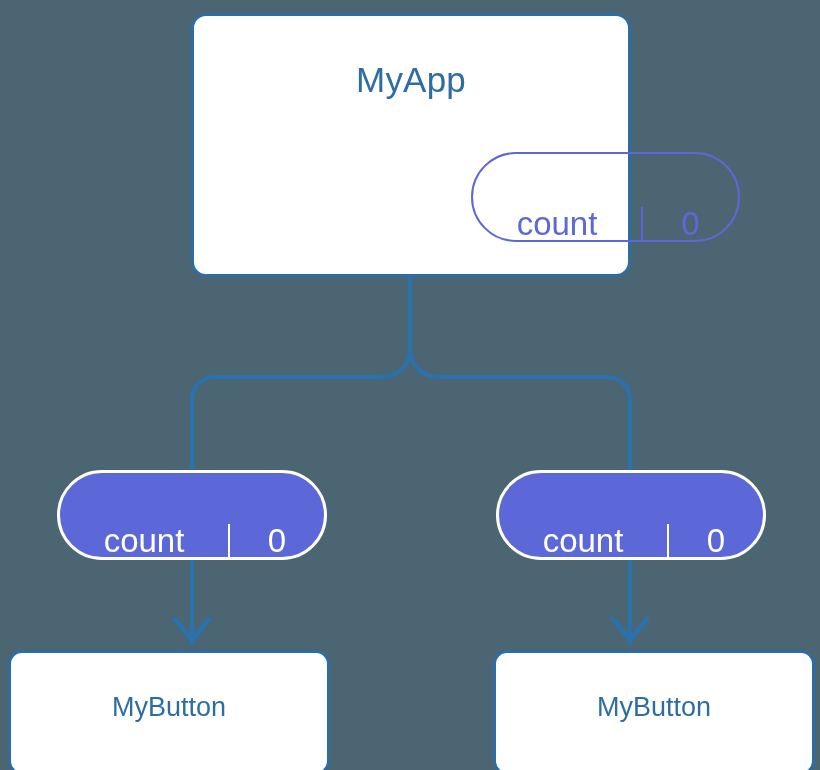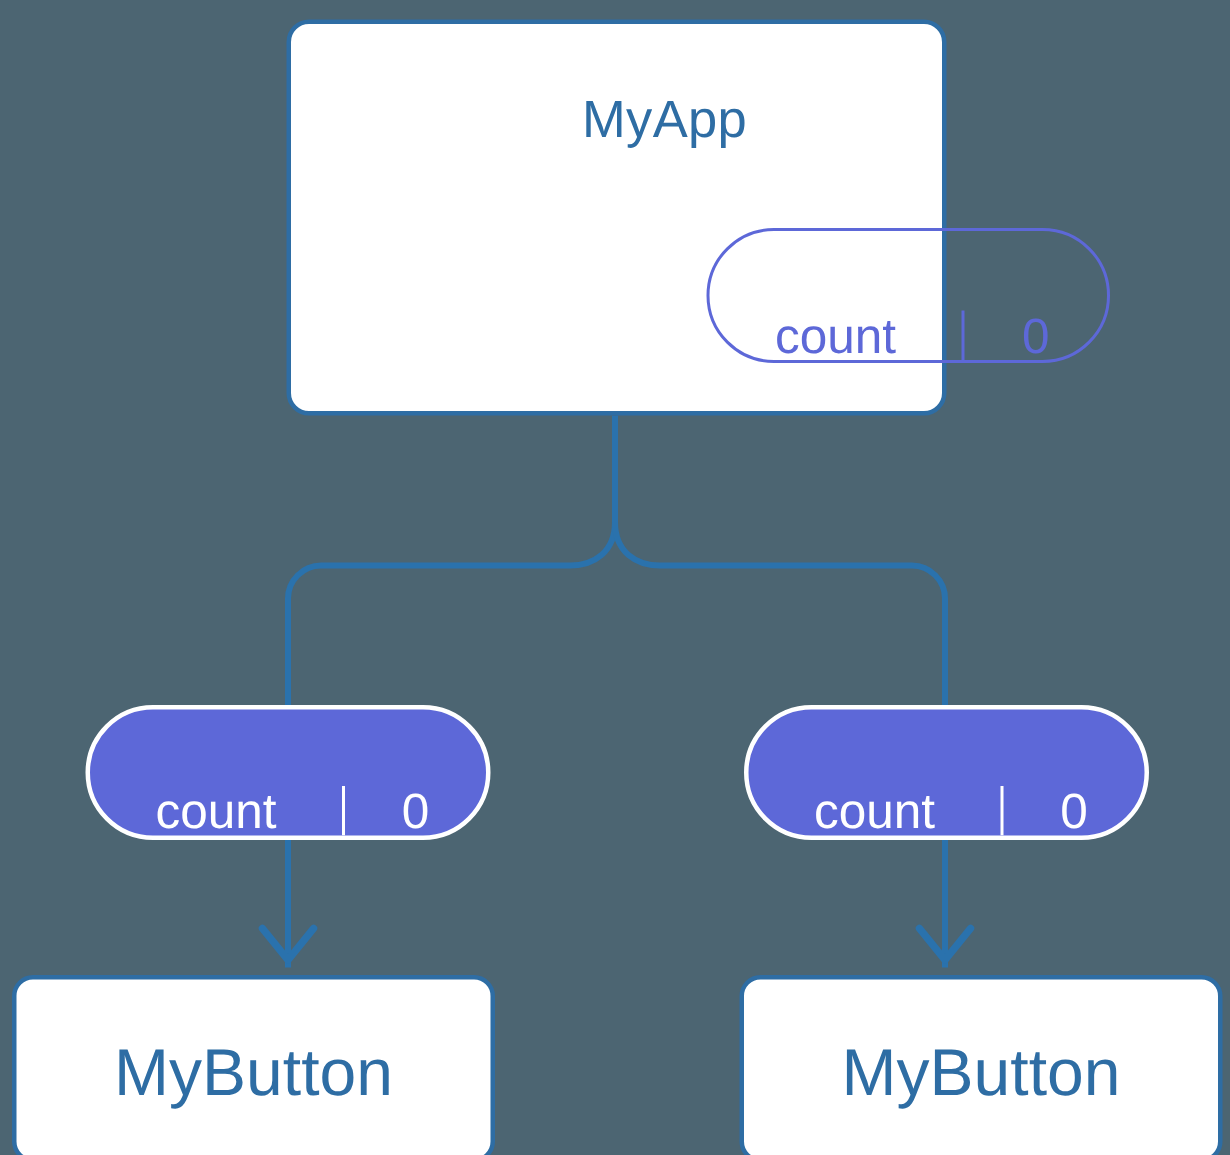--- a/index.html
+++ b/index.html
@@ -44,21 +44,20 @@
   .app-title {
     position: absolute;
     left: 0;
     top: 46px;
     width: 100%;
     text-align: center;
     font-size: 35px;
     color: #2e6da4;
     letter-spacing: 0.2px;
     line-height: 1;
-    padding-left: 32px;
   }
   
   .pill {
     position: absolute;
     display: flex;
     align-items: flex-end;
     box-sizing: border-box;
     border-radius: 999px;
     overflow: hidden;
   }
@@ -126,21 +125,21 @@
     z-index: 2;
   }
   .btn-card.left  { left: 8px; }
   .btn-card.right { left: 493px; }
   .btn-label {
     position: absolute;
     left: 0;
     top: 41px;
     width: 100%;
     text-align: center;
-    font-size: 44px;
+    font-size: 27px;
     color: #2e6da4;
     line-height: 1;
   }
 </style>
 </head>
 <body>
 
 <div id="canvas">
 
   <svg class="edges" viewBox="0 0 820 770" width="820" height="770" aria-hidden="true">

